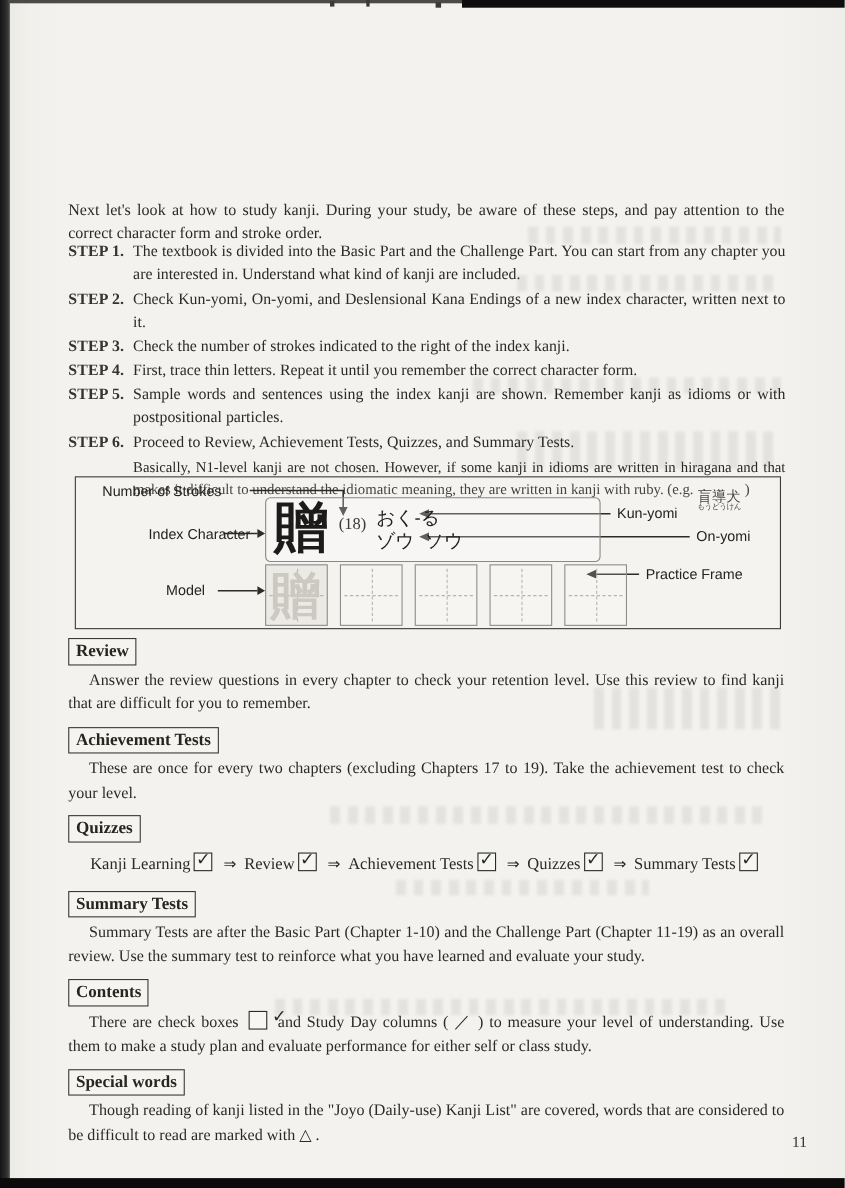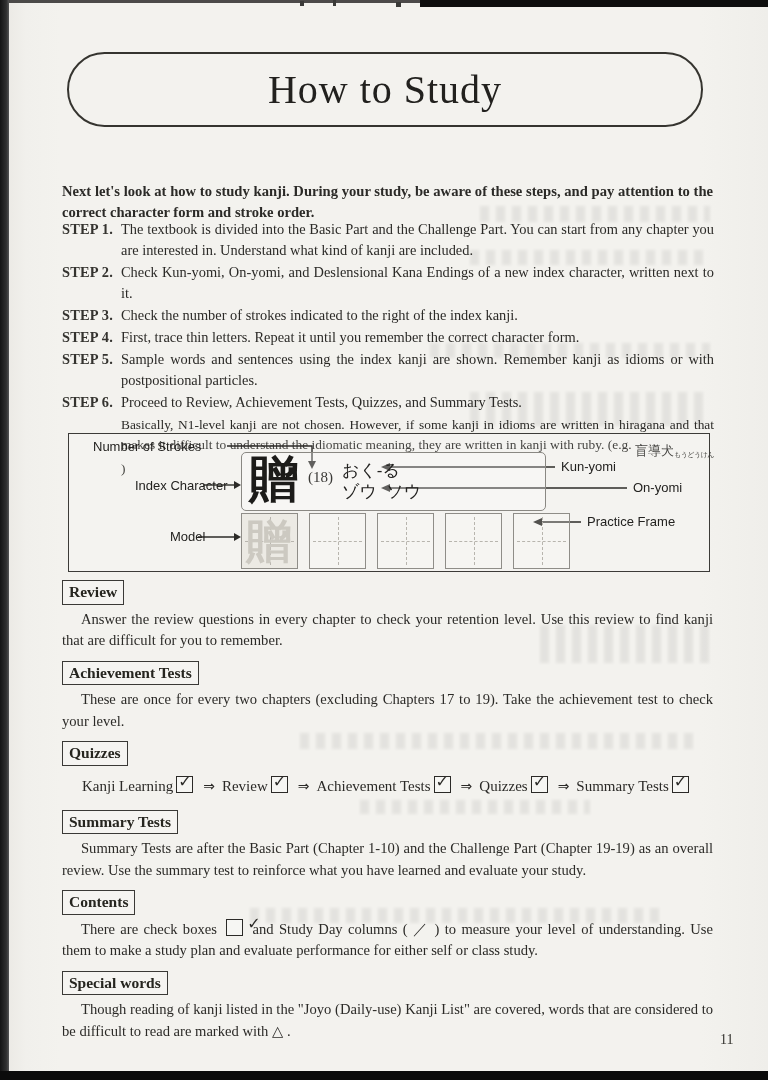--- a/index.html
+++ b/index.html
@@ -23,30 +23,30 @@
   .bleed{position:absolute;pointer-events:none;opacity:.16;filter:blur(1.6px);
     background:repeating-linear-gradient(90deg,rgba(70,70,70,.55) 0 9px,rgba(70,70,70,0) 9px 16px);}
   
   .title-pill{
     position:absolute;left:67px;top:52px;width:632px;height:71px;
     border:2px solid #35342f;border-radius:38px;
     display:flex;align-items:center;justify-content:center;
   }
   .title-pill h1{margin:0;font-size:40px;font-weight:400;letter-spacing:1px;color:#22211e;}
   
-  .intro{position:absolute;left:62px;top:166px;width:651px;font-size:14.6px;line-height:21.5px;text-align:justify;font-weight:bold;}
+  .intro{position:absolute;left:62px;top:166px;width:651px;font-size:14.6px;line-height:21.5px;text-align:justify;}
   
   .steps{position:absolute;left:62px;top:218px;width:652px;font-size:14.4px;line-height:21px;}
   .step{display:flex;margin:1px 0;}
   .step-label{flex:0 0 59px;letter-spacing:.2px;color:#34332f;font-weight:bold;}
   .step-text{flex:1;text-align:justify;}
   .note{margin:2px 0 0 59px;font-size:13.4px;line-height:19.5px;text-align:justify;}
-  .rubyb{display:inline-flex;align-items:center;vertical-align:-6px;line-height:1;}
+  .rubyb{display:inline-flex;flex-direction:column;align-items:center;vertical-align:-6px;line-height:1;}
   .rubyb .rb{font-size:13px;}
-  .rubyb .rt{font-size:7px;margin-top:11px;letter-spacing:-.5px;}
+  .rubyb .rt{font-size:7px;margin-top:1px;letter-spacing:-.5px;}
   
   .diagram{position:absolute;left:68px;top:433px;width:640px;height:137px;border:1.5px solid #3c3b38;background:rgba(255,255,255,.12);}
   .dlabel{position:absolute;font-family:"Liberation Sans","DejaVu Sans",sans-serif;font-size:13px;color:#232220;white-space:nowrap;}
   .arrow-svg{position:absolute;left:0;top:0;width:640px;height:137px;}
   .entry-box{position:absolute;left:172px;top:18px;width:303px;height:57px;border:1.2px solid #8a8883;border-radius:5px;background:rgba(255,255,255,.25);}
   .entry-kanji{position:absolute;left:7px;top:-4px;font-family:"Liberation Sans","DejaVu Sans",sans-serif;font-weight:bold;font-size:50px;line-height:60px;color:#1c1b19;}
   .entry-strokes{position:absolute;left:66px;top:16px;font-size:15px;color:#3a3936;}
   .entry-readings{position:absolute;left:100px;top:7px;font-family:"Liberation Sans","DejaVu Sans",sans-serif;font-size:17px;line-height:21px;white-space:pre;color:#232220;}
   .pframes{position:absolute;left:172px;top:79px;display:flex;gap:11px;}
   .pframe{position:relative;width:55px;height:54px;border:1.2px solid #8f8d88;background:rgba(255,255,255,.18);}
@@ -84,23 +84,20 @@
 
   <div class="bleed" style="left:480px;top:206px;width:230px;height:16px;"></div>
   <div class="bleed" style="left:470px;top:250px;width:240px;height:15px;"></div>
   <div class="bleed" style="left:430px;top:343px;width:280px;height:15px;"></div>
   <div class="bleed" style="left:470px;top:392px;width:240px;height:34px;"></div>
   <div class="bleed" style="left:540px;top:625px;width:170px;height:38px;"></div>
   <div class="bleed" style="left:300px;top:733px;width:400px;height:16px;"></div>
   <div class="bleed" style="left:360px;top:800px;width:230px;height:14px;"></div>
   <div class="bleed" style="left:250px;top:908px;width:410px;height:15px;"></div>
 
-  <div class="title-pill">
-    <h1>How to Study</h1>
-  </div>
 
   <p class="intro">Next let's look at how to study kanji. During your study, be aware of these steps, and pay attention to the correct character form and stroke order.</p>
 
   <div class="steps">
     <div class="step">
       <span class="step-label">STEP 1.</span>
       <span class="step-text">The textbook is divided into the Basic Part and the Challenge Part. You can start from any chapter you are interested in. Understand what kind of kanji are included.</span>
     </div>
     <div class="step">
       <span class="step-label">STEP 2.</span>
@@ -143,21 +140,21 @@
         <polygon points="165,47 165,55 172,51"></polygon>
         <polygon points="321,29 321,37 312,33"></polygon>
         <polygon points="321,50 321,58 312,54"></polygon>
         <polygon points="165,99 165,107 172,103"></polygon>
         <polygon points="473,84 473,92 464,88"></polygon>
       </g>
     </svg>
 
     <span class="dlabel" style="left:24px;top:5px;">Number of Strokes</span>
     <span class="dlabel" style="left:22px;top:44px;margin-left:44px;">Index Character</span>
-    <span class="dlabel" style="left:82px;top:95px;margin-left:19px;">Model</span>
+    <span class="dlabel" style="left:82px;top:95px;">Model</span>
     <span class="dlabel" style="left:492px;top:25px;">Kun-yomi</span>
     <span class="dlabel" style="left:564px;top:46px;">On-yomi</span>
     <span class="dlabel" style="left:518px;top:80px;">Practice Frame</span>
 
     <div class="entry-box">
       <span class="entry-kanji">贈</span>
       <span class="entry-strokes">(18)</span>
       <div class="entry-readings"><span>おく-る</span><br><span>ゾウ  ソウ</span></div>
     </div>
 
@@ -187,21 +184,21 @@
     <div class="sec">
       <div class="sec-heading">Quizzes</div>
 
       <div class="flow">
         <span>Kanji Learning</span><span class="cb"><span class="tick">✓</span></span><span class="flow-arrow">⇒</span><span>Review</span><span class="cb"><span class="tick">✓</span></span><span class="flow-arrow">⇒</span><span>Achievement Tests</span><span class="cb"><span class="tick">✓</span></span><span class="flow-arrow">⇒</span><span>Quizzes</span><span class="cb"><span class="tick">✓</span></span><span class="flow-arrow">⇒</span><span>Summary Tests</span><span class="cb"><span class="tick">✓</span></span>
       </div>
     </div>
 
     <div class="sec">
       <div class="sec-heading">Summary Tests</div>
-      <p class="sec-body">Summary Tests are after the Basic Part (Chapter 1-10) and the Challenge Part (Chapter 19-19) as an overall review. Use the summary test to reinforce what you have learned and evaluate your study.</p>
+      <p class="sec-body">Summary Tests are after the Basic Part (Chapter 1-10) and the Challenge Part (Chapter 11-19) as an overall review. Use the summary test to reinforce what you have learned and evaluate your study.</p>
     </div>
 
     <div class="sec">
       <div class="sec-heading">Contents</div>
       <p class="sec-body"><span>There are check boxes </span><span class="cb inline-cb"><span class="tick">✓</span></span><span> and Study Day columns (  ／  ) to measure your level of understanding. Use them to make a study plan and evaluate performance for either self or class study.</span></p>
     </div>
 
     <div class="sec">
       <div class="sec-heading">Special words</div>
       <p class="sec-body">Though reading of kanji listed in the "Joyo (Daily-use) Kanji List" are covered, words that are considered to be difficult to read are marked with △ .</p>

